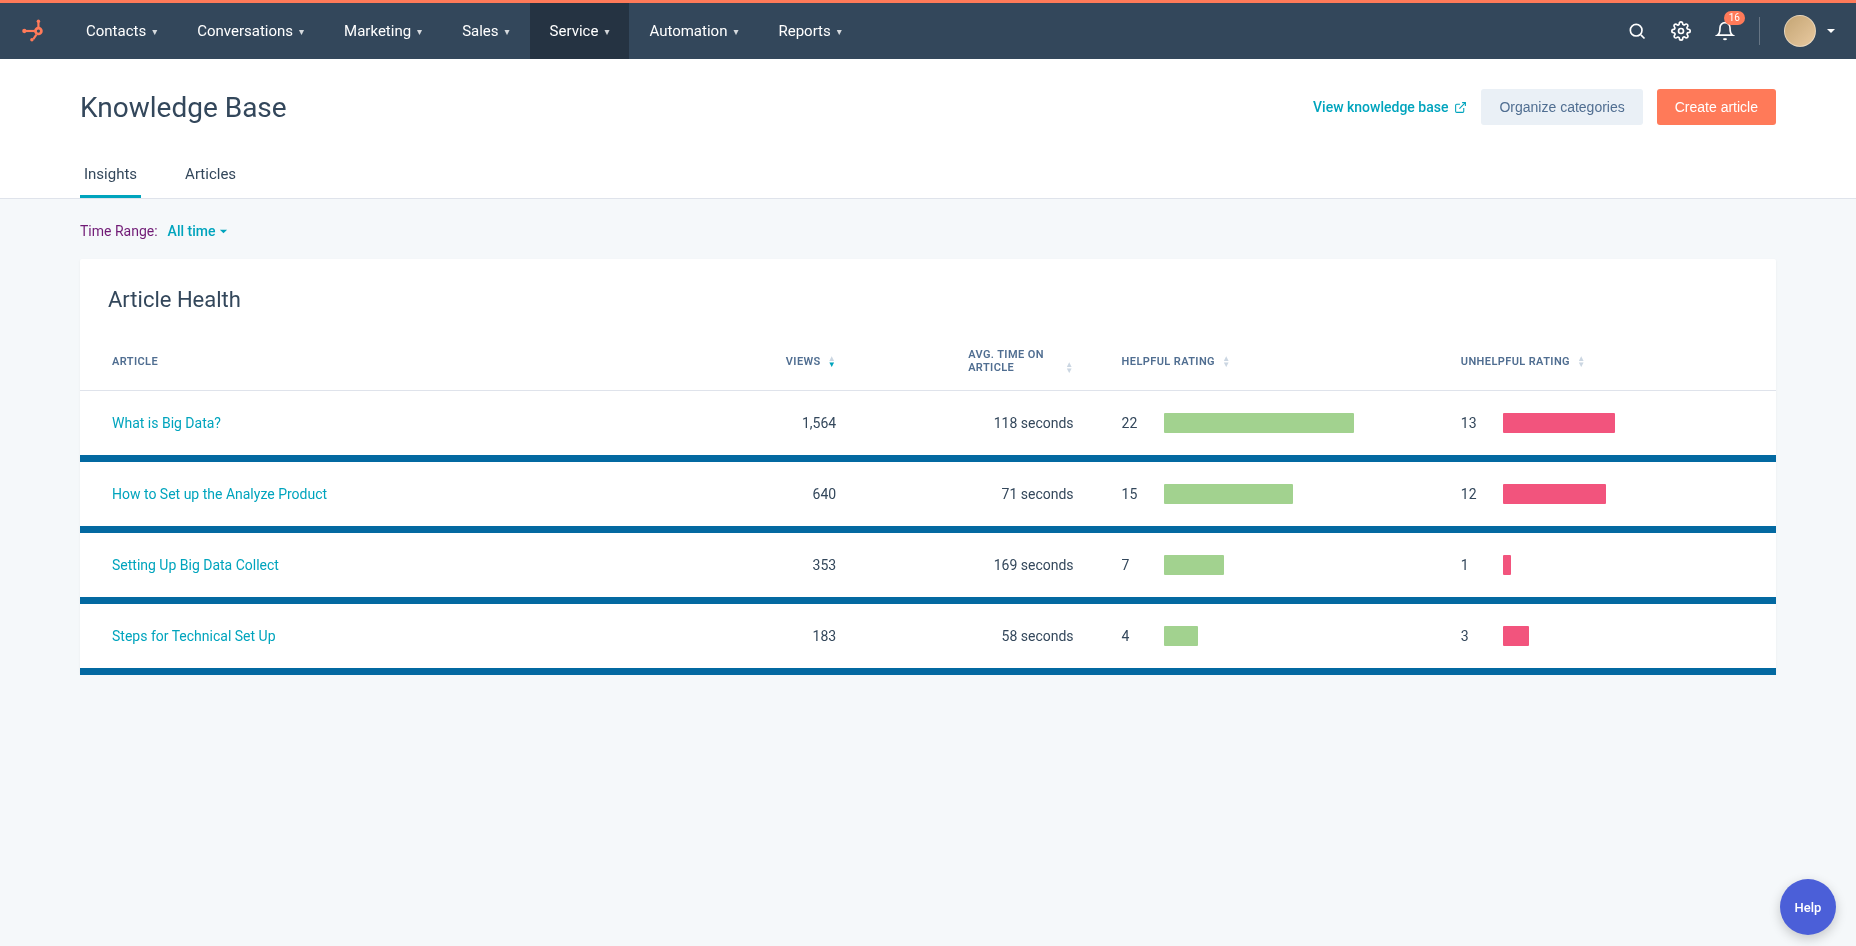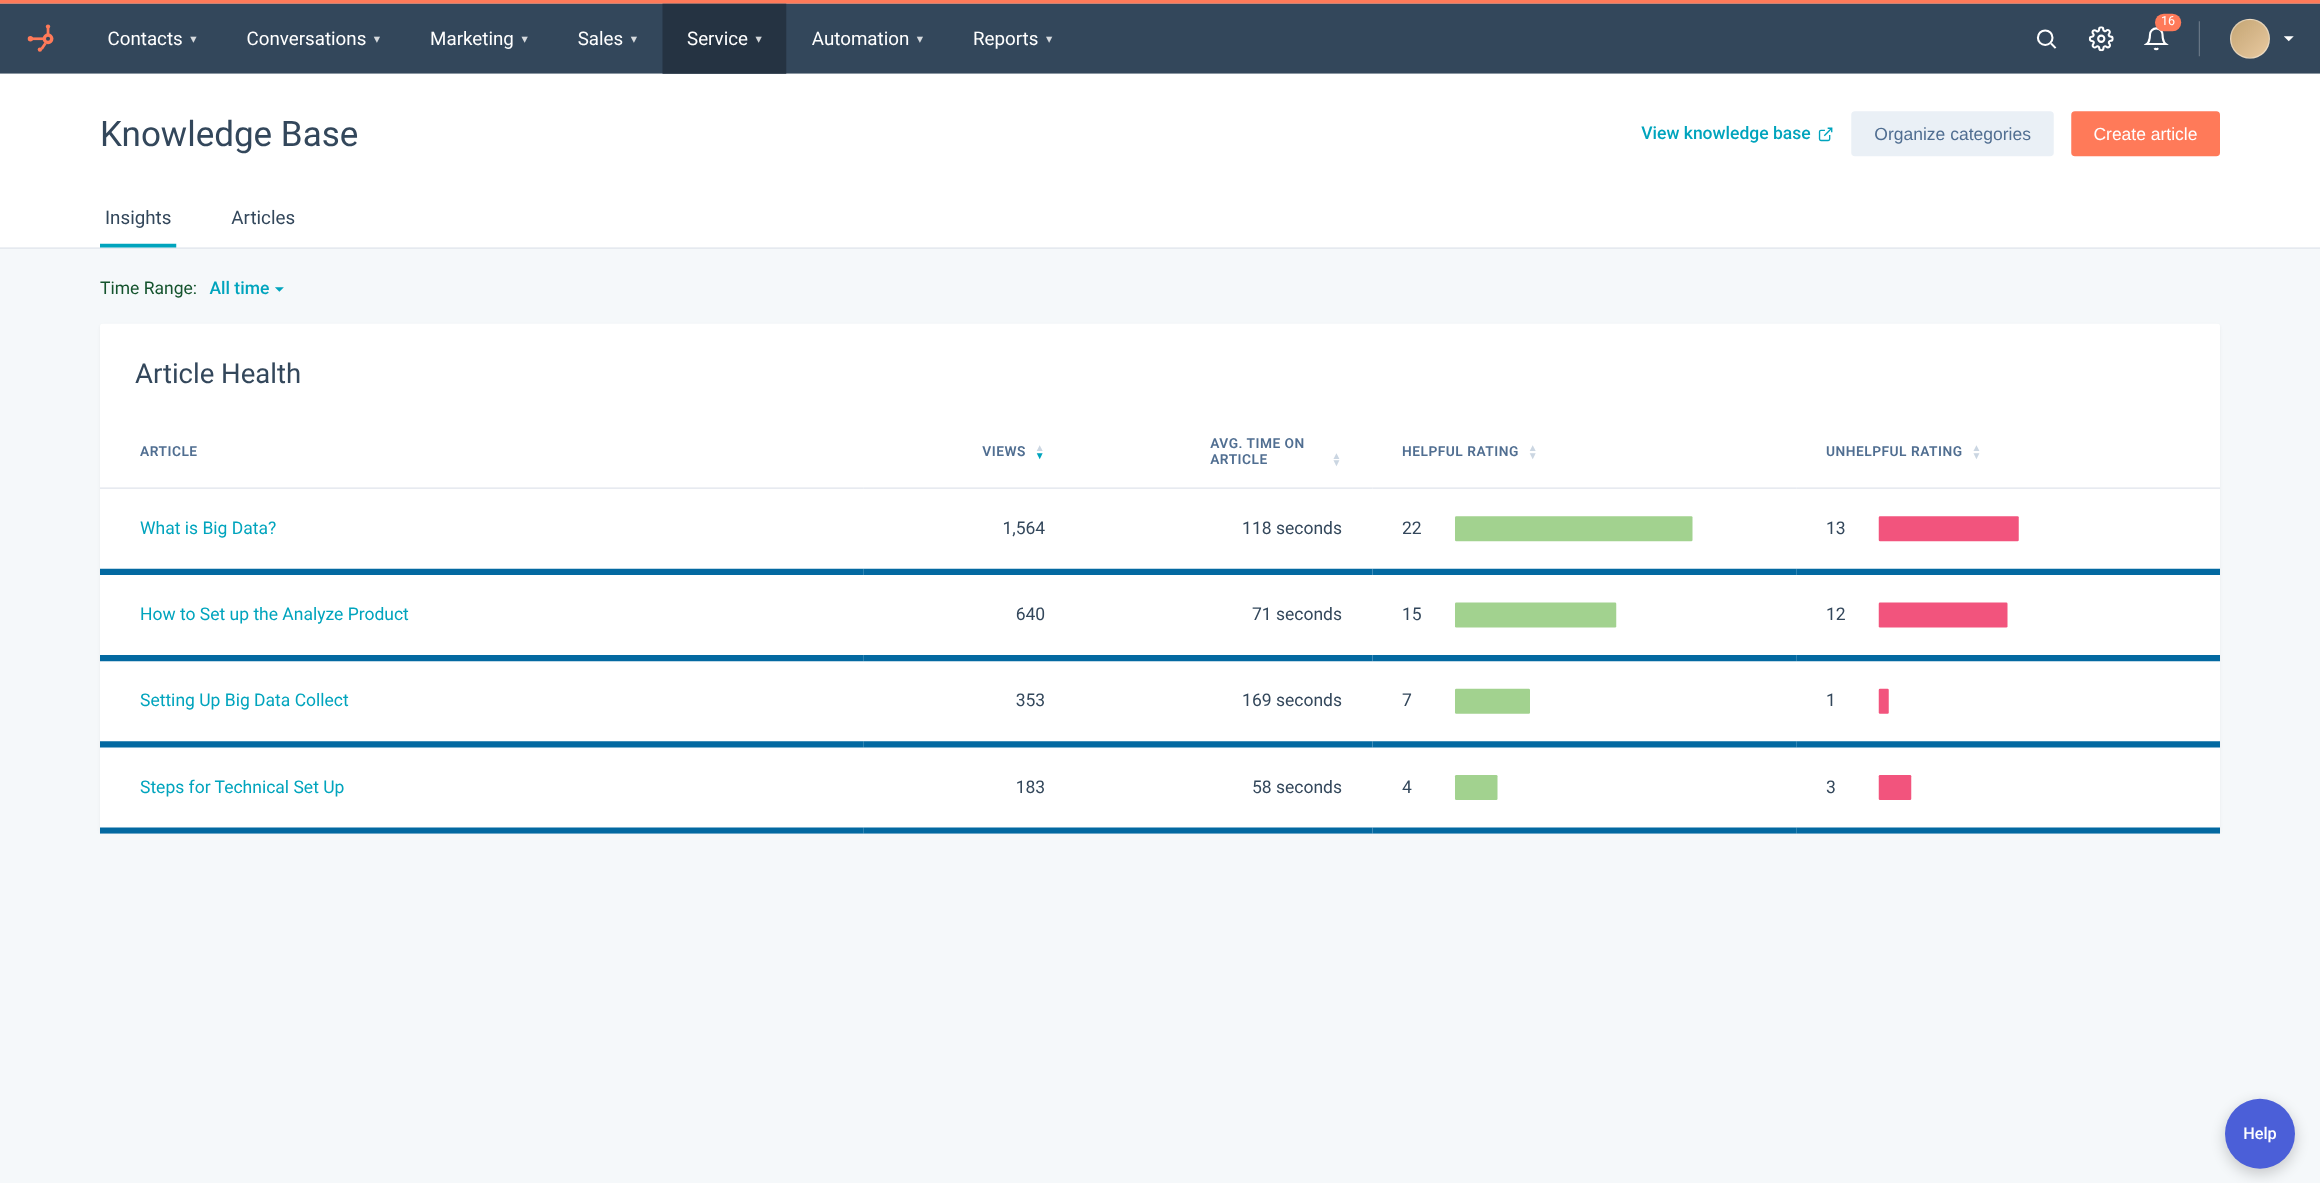--- a/index.html
+++ b/index.html
@@ -23,33 +23,33 @@
 .link-teal { color: #00a4bd; font-size: 14px; font-weight: 500; display: inline-flex; align-items: center; gap: 6px; text-decoration: none; }
 .btn { padding: 10px 18px; border-radius: 3px; font-size: 14px; font-weight: 500; border: none; cursor: pointer; }
 .btn-secondary { background: #eaf0f6; color: #506e91; }
 .btn-primary { background: #ff7a59; color: #fff; }
 .tabs { display: flex; gap: 40px; }
 .tab { padding: 12px 4px; font-size: 15px; color: #33475b; cursor: pointer; border-bottom: 3px solid transparent; }
 .tab.active { border-bottom-color: #00a4bd; font-weight: 400; }
 .divider { height: 1px; background: #dfe3eb; }
 .content { padding: 24px 80px 0 80px; }
 .filter-row { display: flex; align-items: center; gap: 10px; font-size: 14px; margin-bottom: 20px; }
-.filter-label { color: #14532d; }
+.filter-label { color: #701a75; }
 .filter-value { color: #00a4bd; font-weight: 500; display: inline-flex; align-items: center; gap: 4px; cursor: pointer; }
 .card { background: #fff; border-radius: 2px; padding: 28px 0 0 0; box-shadow: 0 1px 3px rgba(0,0,0,0.05); }
 .card-title { font-size: 22px; font-weight: 400; padding: 0 28px 20px 28px; color: #33475b; }
 table { width: 100%; border-collapse: collapse; }
 th { text-align: left; font-size: 11px; letter-spacing: 0.4px; color: #506e91; font-weight: 600; padding: 16px 24px; border-bottom: 1px solid #dfe3eb; }
 th.col-article { padding-left: 32px; width: 36%; }
 th.col-views { text-align: right; width: 10%; }
 th.col-time { text-align: right; width: 14%; }
 th.col-rating { width: 20%; }
 .sort-ind { display: inline-flex; flex-direction: column; margin-left: 4px; vertical-align: middle; line-height: 6px; font-size: 8px; color: #cbd6e2; }
 .sort-ind .down-active { color: #00a4bd; }
-td { padding: 22px 24px; border-bottom: 5px solid #0369a1; font-size: 14px; color: #33475b; }
+td { padding: 22px 24px; border-bottom: 7px solid #0369a1; font-size: 14px; color: #33475b; }
 td.cell-article { padding-left: 32px; }
 td.cell-article a { color: #00a4bd; text-decoration: none; font-weight: 400; }
 td.cell-num { text-align: right; }
 .rating-cell { display: flex; align-items: center; gap: 20px; }
 .rating-num { min-width: 22px; text-align: left; }
 .bar { height: 20px; border-radius: 1px; }
 .bar.helpful { background: #a2d28f; }
 .bar.unhelpful { background: #f2547d; }
 .help-fab { position: fixed; bottom: 11px; right: 20px; background: #4b5fd8; color: #fff; width: 56px; height: 56px; border-radius: 50%; display: flex; align-items: center; justify-content: center; font-size: 13px; font-weight: 500; box-shadow: 0 4px 12px rgba(0,0,0,0.2); cursor: pointer; }
 </style>

